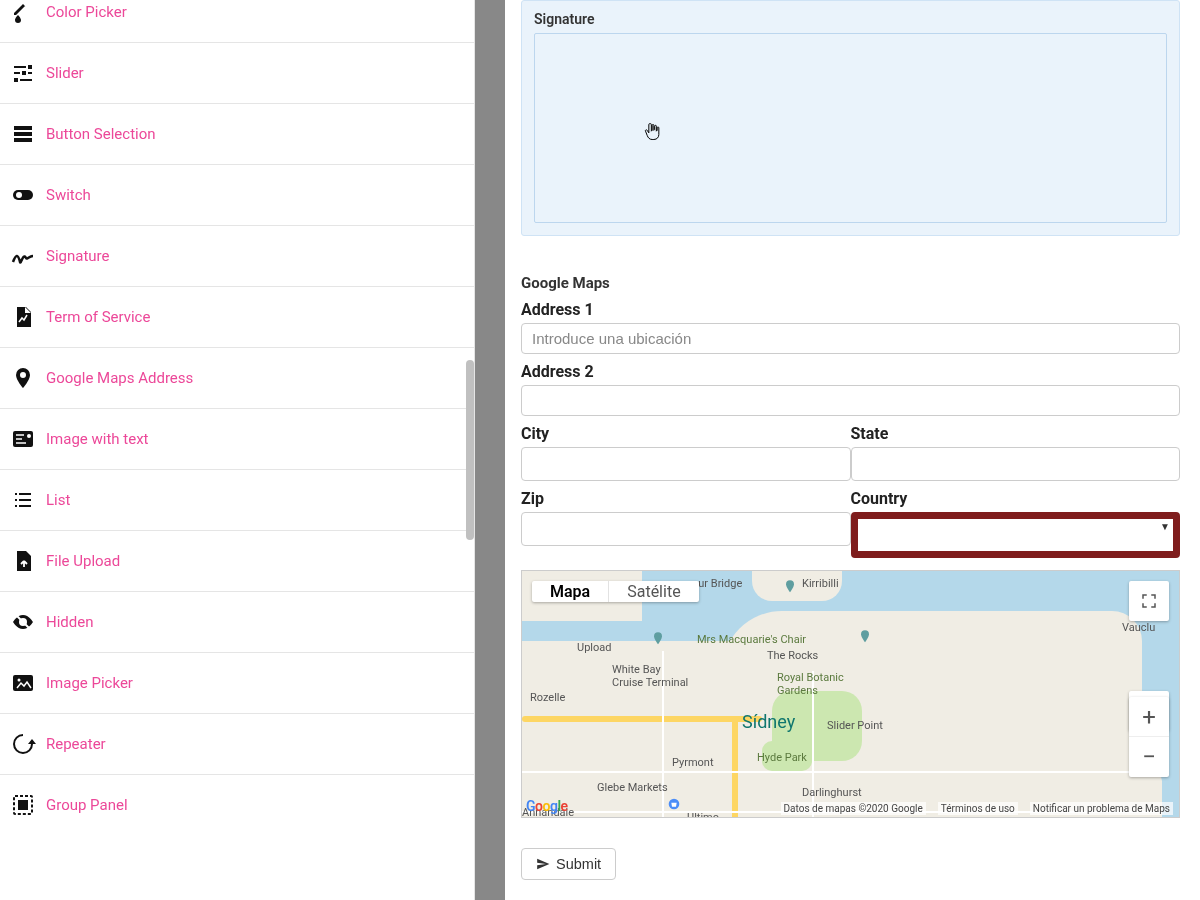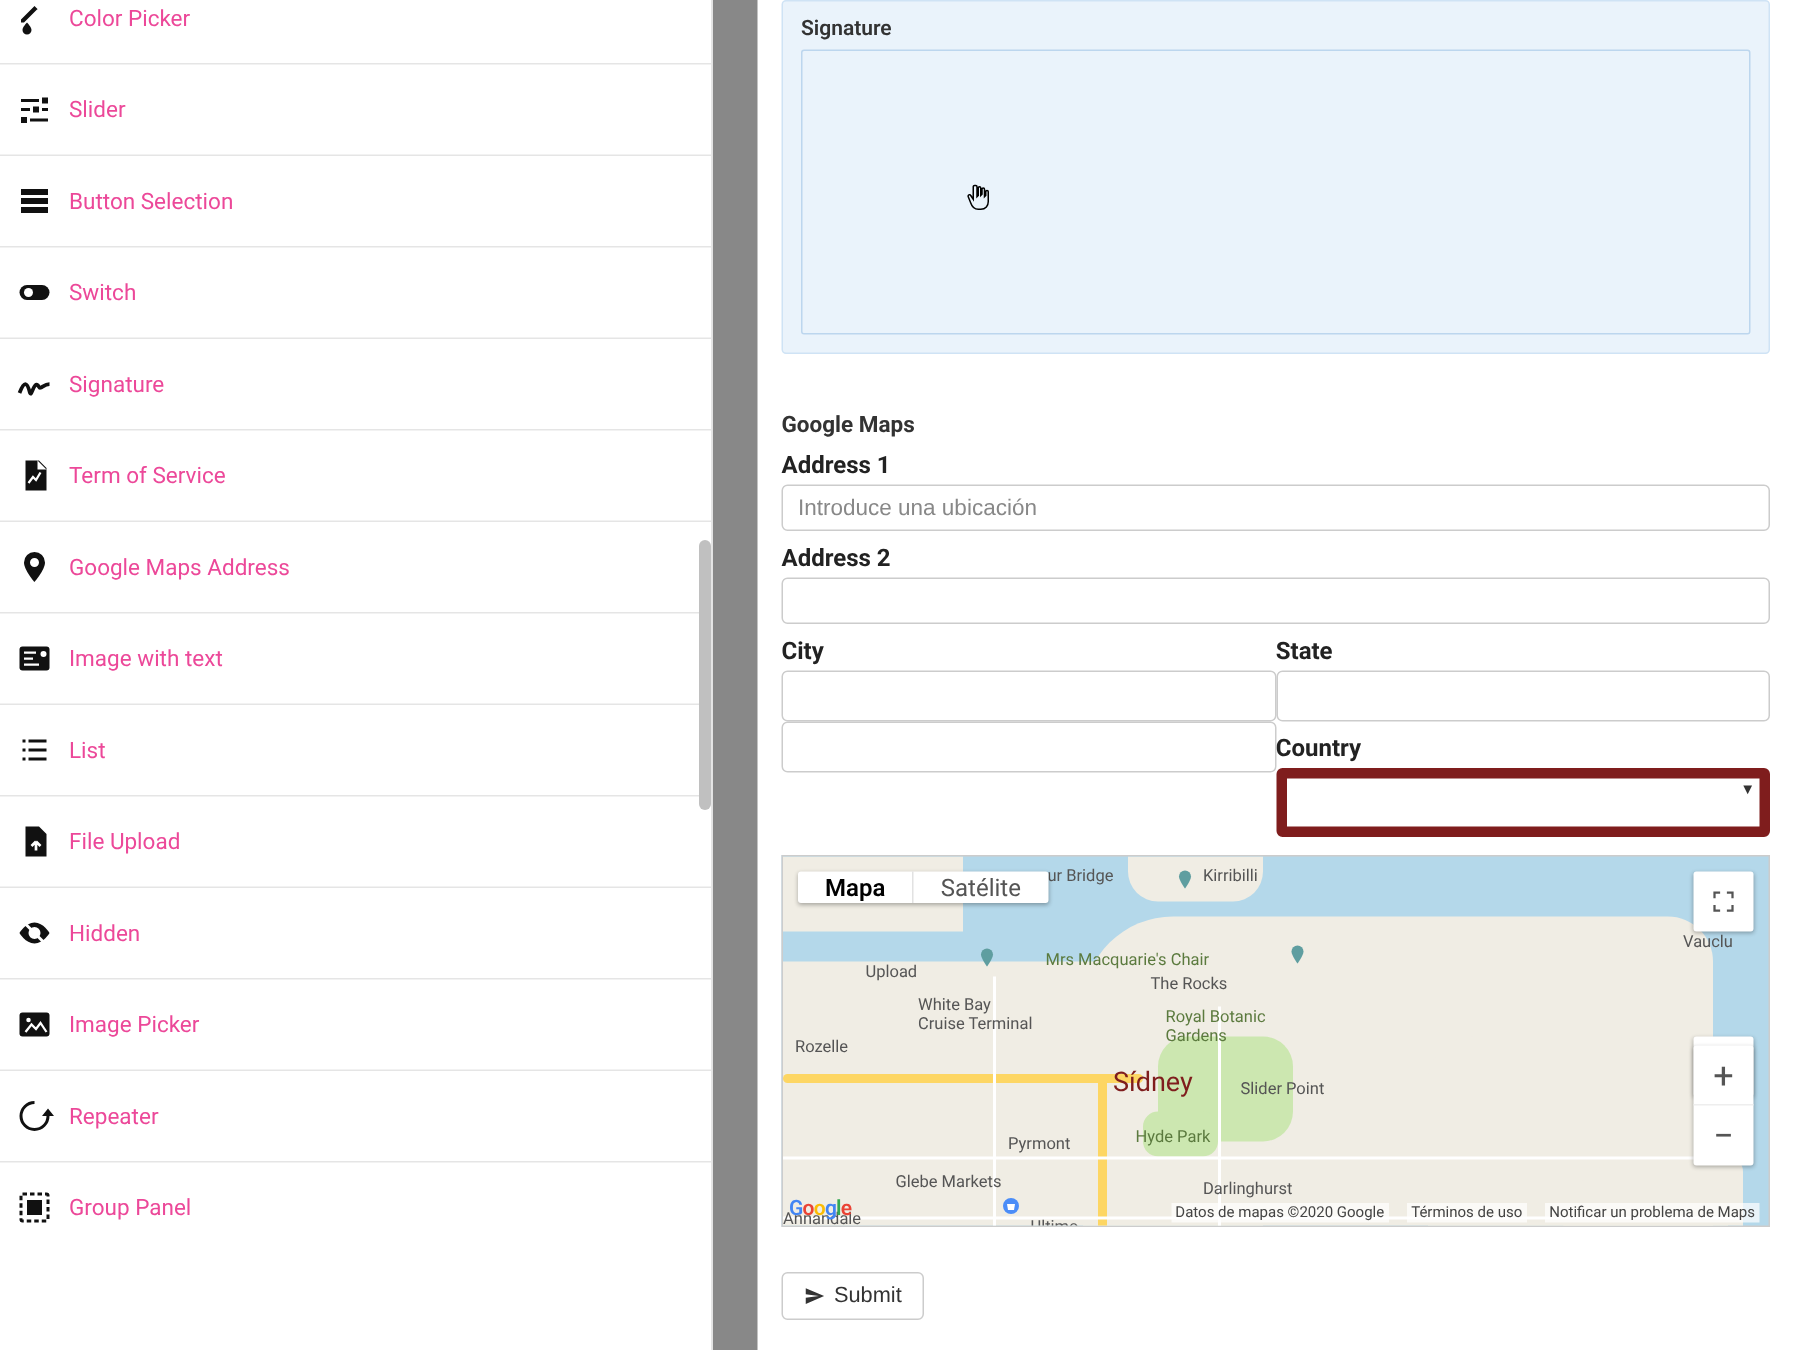--- a/index.html
+++ b/index.html
@@ -41,21 +41,21 @@
 .google-logo span:nth-child(1){color:#4285F4}.google-logo span:nth-child(2){color:#EA4335}.google-logo span:nth-child(3){color:#FBBC05}.google-logo span:nth-child(4){color:#4285F4}.google-logo span:nth-child(5){color:#34A853}.google-logo span:nth-child(6){color:#EA4335}
 .submit-btn { margin-top: 30px; width: fit-content; display: inline-flex; align-items: center; gap: 6px; padding: 7px 14px; background: #fff; border: 1px solid #ccc; border-radius: 4px; font-size: 14.5px; cursor: pointer; color: #333; }
 .submit-btn svg { width: 14px; height: 14px; fill: #333; }
 
 .land { position: absolute; background: #f0ede4; }
 .park { position: absolute; background: #cce7b0; }
 .road { position: absolute; background: #fff; }
 .hwy { position: absolute; background: #fdd663; }
 .map-label { position: absolute; font-size: 11px; color: #5b7a3e; white-space: nowrap; z-index: 3; }
 .map-label.dark { color: #555; }
-.map-label.big { font-size: 18px; color: #7f1d1d; font-weight: 400; }
+.map-label.big { font-size: 18px; color: #0f766e; font-weight: 400; }
 .pin { position: absolute; width: 16px; height: 16px; z-index: 3; }
 </style>
 </head>
 <body>
 
 <div class="app">
   <div class="sidebar">
     <div class="sidebar-item" style="padding-top:0">
       <span class="icon">
           <svg viewBox="0 0 24 24">
@@ -204,20 +204,21 @@
         <input class="text-input" style="">
       </div>
       <div class="col">
         <div class="field-label">State</div>
         <input class="text-input" style="">
       </div>
     </div>
 
     <div class="row">
       <div class="col">
+        <div class="field-label">Zip</div>
         <input class="text-input" style="">
       </div>
       <div class="col">
         <div class="field-label">Country</div>
         <div class="select-wrap">
           <select><option>United States</option></select>
           <span class="select-arrow">▼</span>
         </div>
       </div>
     </div>

